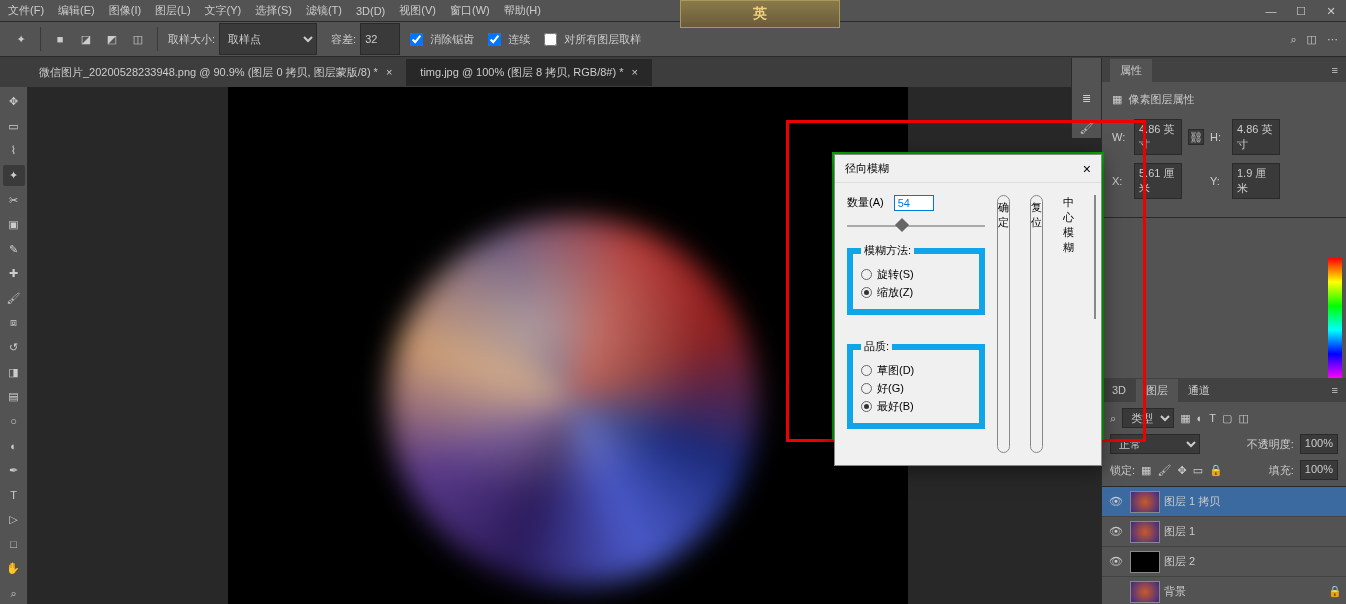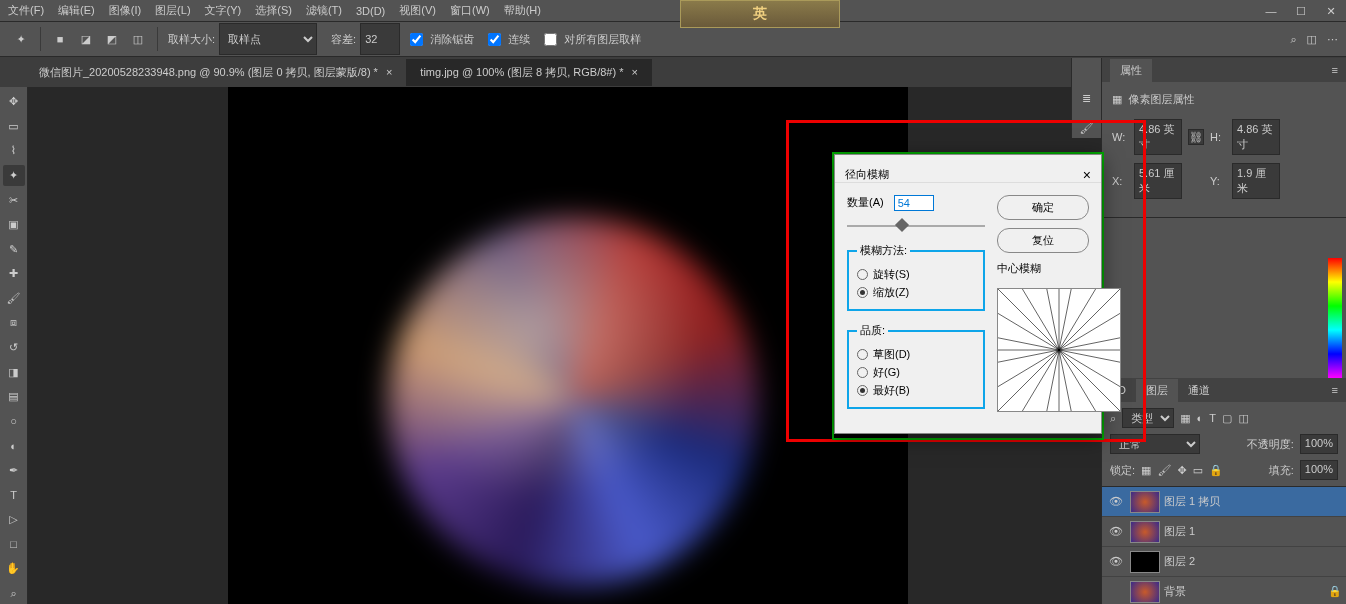--- a/index.html
+++ b/index.html
@@ -47,32 +47,32 @@
 .layersopts select,.layersopts .dd{background:#3a3a3a;border:1px solid #2a2a2a;color:#ccc;padding:2px 4px;height:20px}
 .layerlist{border-top:1px solid #2a2a2a}
 .layer{display:flex;align-items:center;height:30px;border-bottom:1px solid #424242;padding:0 4px}
 .layer.sel{background:#3a6aa0}
 .layer .eye{width:20px;text-align:center}
 .layer .thumb{width:30px;height:22px;background:#000;border:1px solid #888;margin:0 4px}
 .layer .thumb.orbt{background:radial-gradient(circle,#c85a2a,#3a2a8a)}
 .layer .lock{margin-left:auto}
 .dialog{position:absolute;left:834px;top:154px;width:268px;background:#f0f0f0;border:1px solid #888;box-shadow:0 4px 20px rgba(0,0,0,.5);z-index:100}
 .dialog *{color:#000}
-.dialog .titlebar{height:28px;display:flex;align-items:flex-start;padding:12px 10px;border-bottom:1px solid #ddd}
+.dialog .titlebar{height:28px;display:flex;align-items:center;padding:12px 10px;border-bottom:1px solid #ddd}
 .dialog .titlebar .cx{margin-left:auto;font-family:Arial;font-size:14px}
 .dialog .body{padding:12px;display:flex;gap:12px}
 .dialog .left{flex:1}
-.dialog .right{width:92px;display:flex;flex-direction:column;gap:8px}
+.dialog .right{width:92px;display:flex;flex-direction:row;gap:20px}
 .dialog .btn{border:1px solid #888;border-radius:12px;padding:4px 0;text-align:center;background:#f0f0f0}
 .dialog .amtrow{display:flex;align-items:flex-start;gap:10px;margin-bottom:6px}
 .dialog .amtval{border:1px solid #0078d7;background:#fff;width:40px;padding:1px 3px;color:#0078d7}
 .dialog .slider{height:18px;position:relative;margin-bottom:8px}
 .dialog .slider .track{position:absolute;top:8px;left:0;right:0;height:2px;background:#aaa}
 .dialog .slider .thumb{position:absolute;top:3px;left:50px;width:10px;height:10px;background:#666;transform:rotate(45deg)}
-.dialog fieldset{border:2px solid #0ea5e9;padding:6px 8px;margin-bottom:12px}
+.dialog fieldset{border:6px solid #0ea5e9;padding:6px 8px;margin-bottom:24px}
 .dialog fieldset legend{padding:0 3px}
 .dialog .rad{display:flex;align-items:center;gap:5px;margin:3px 0}
 .dialog .rad .rb{width:11px;height:11px;border:1px solid #666;border-radius:50%;display:flex;align-items:center;justify-content:center}
 .dialog .rad .rb.on::after{content:"";width:5px;height:5px;background:#333;border-radius:50%}
 .dialog .centerlbl{margin-bottom:4px}
 .dialog .preview{width:124px;height:124px;border:1px solid #888;background:#fff;position:relative;overflow:hidden}
 .dialog .preview svg{width:100%;height:100%}
 .redbox{position:absolute;left:786px;top:120px;width:360px;height:322px;border:3px solid #e00;z-index:90;pointer-events:none}
 .greenbox{position:absolute;left:832px;top:152px;width:272px;height:288px;border:2px solid #0a0;z-index:91;pointer-events:none}
 .inputTag{position:absolute;left:680px;top:0;width:160px;height:28px;background:linear-gradient(#8a7a4a,#6a5a3a);border:1px solid #aa9a5a;z-index:50;display:flex;align-items:center;justify-content:center;color:#f0d080;font-size:14px;font-weight:bold}

